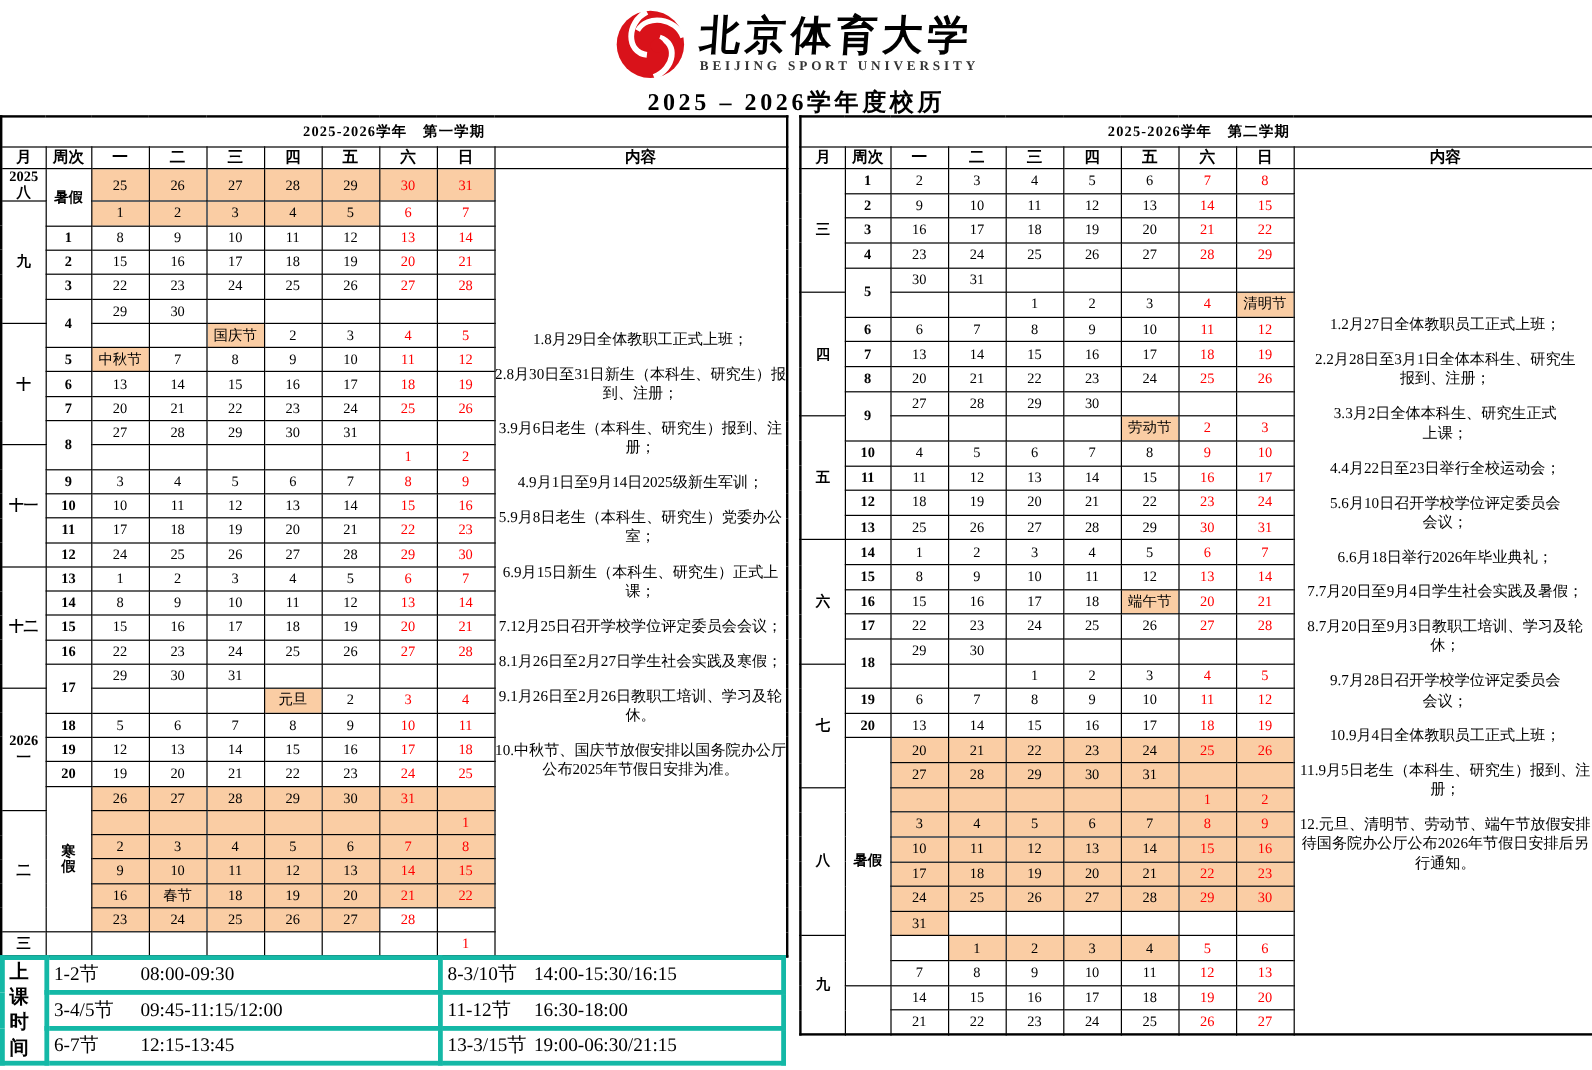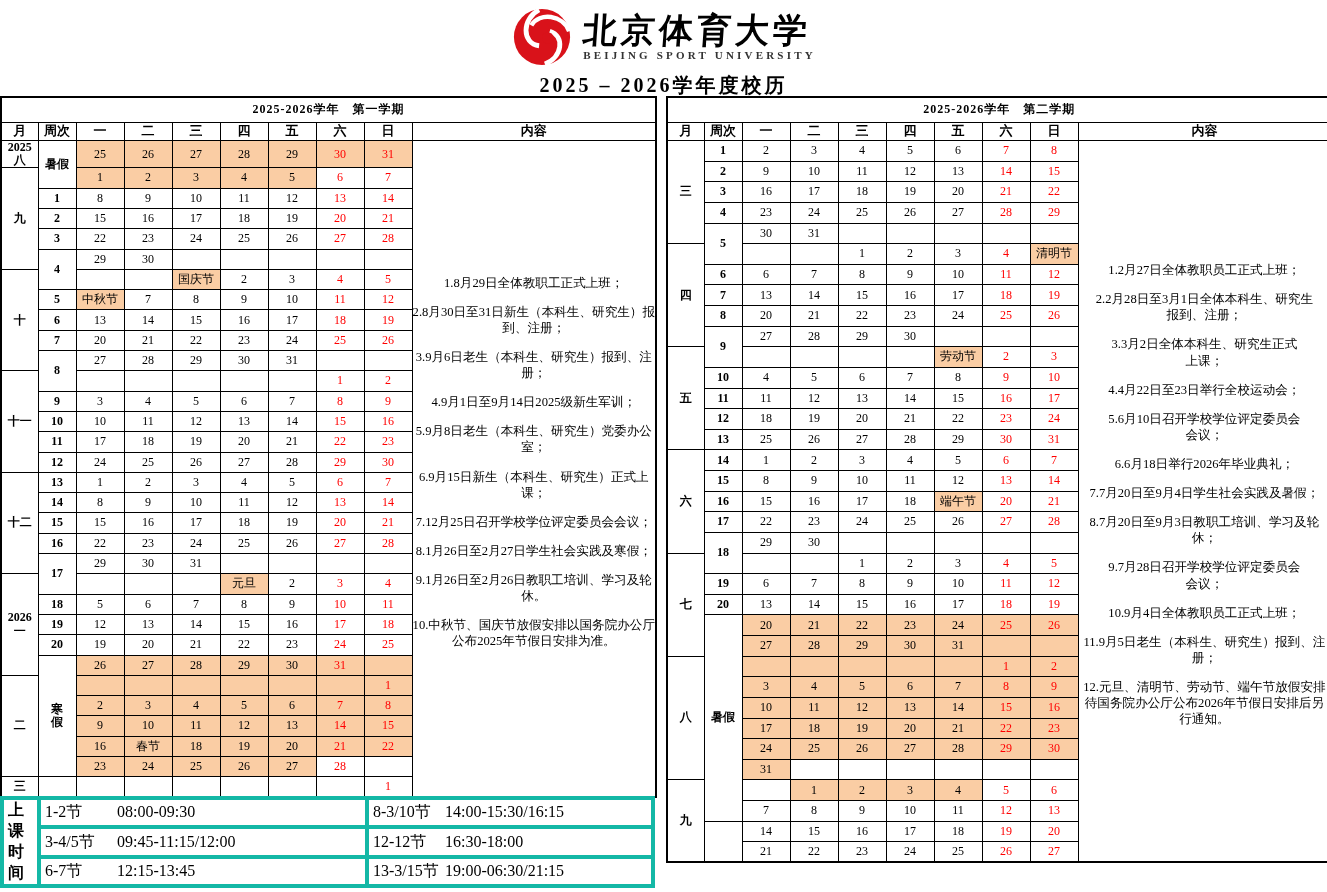--- a/index.html
+++ b/index.html
@@ -438,21 +438,21 @@
           </colgroup>
           <tbody>
             <tr style="height: 23.5px;">
               <td rowspan="3" class="time-label">上课
 时间</td>
               <td><span class="tl">1-2节</span><span>08:00-09:30</span></td>
               <td><span class="tl">8-3/10节</span><span>14:00-15:30/16:15</span></td>
             </tr>
             <tr style="height: 23.5px;">
               <td><span class="tl">3-4/5节</span><span>09:45-11:15/12:00</span></td>
-              <td><span class="tl">12-12节</span><span>16:30-18:00</span></td>
+              <td><span class="tl">11-12节</span><span>16:30-18:00</span></td>
             </tr>
             <tr style="height: 23.5px;">
               <td><span class="tl">6-7节</span><span>12:15-13:45</span></td>
               <td><span class="tl">13-3/15节</span><span>19:00-06:30/21:15</span></td>
             </tr>
           </tbody>
         </table>
       </section>
     <section class="semester" id="sem2">
         <table class="cal" style="width: 664px;">

